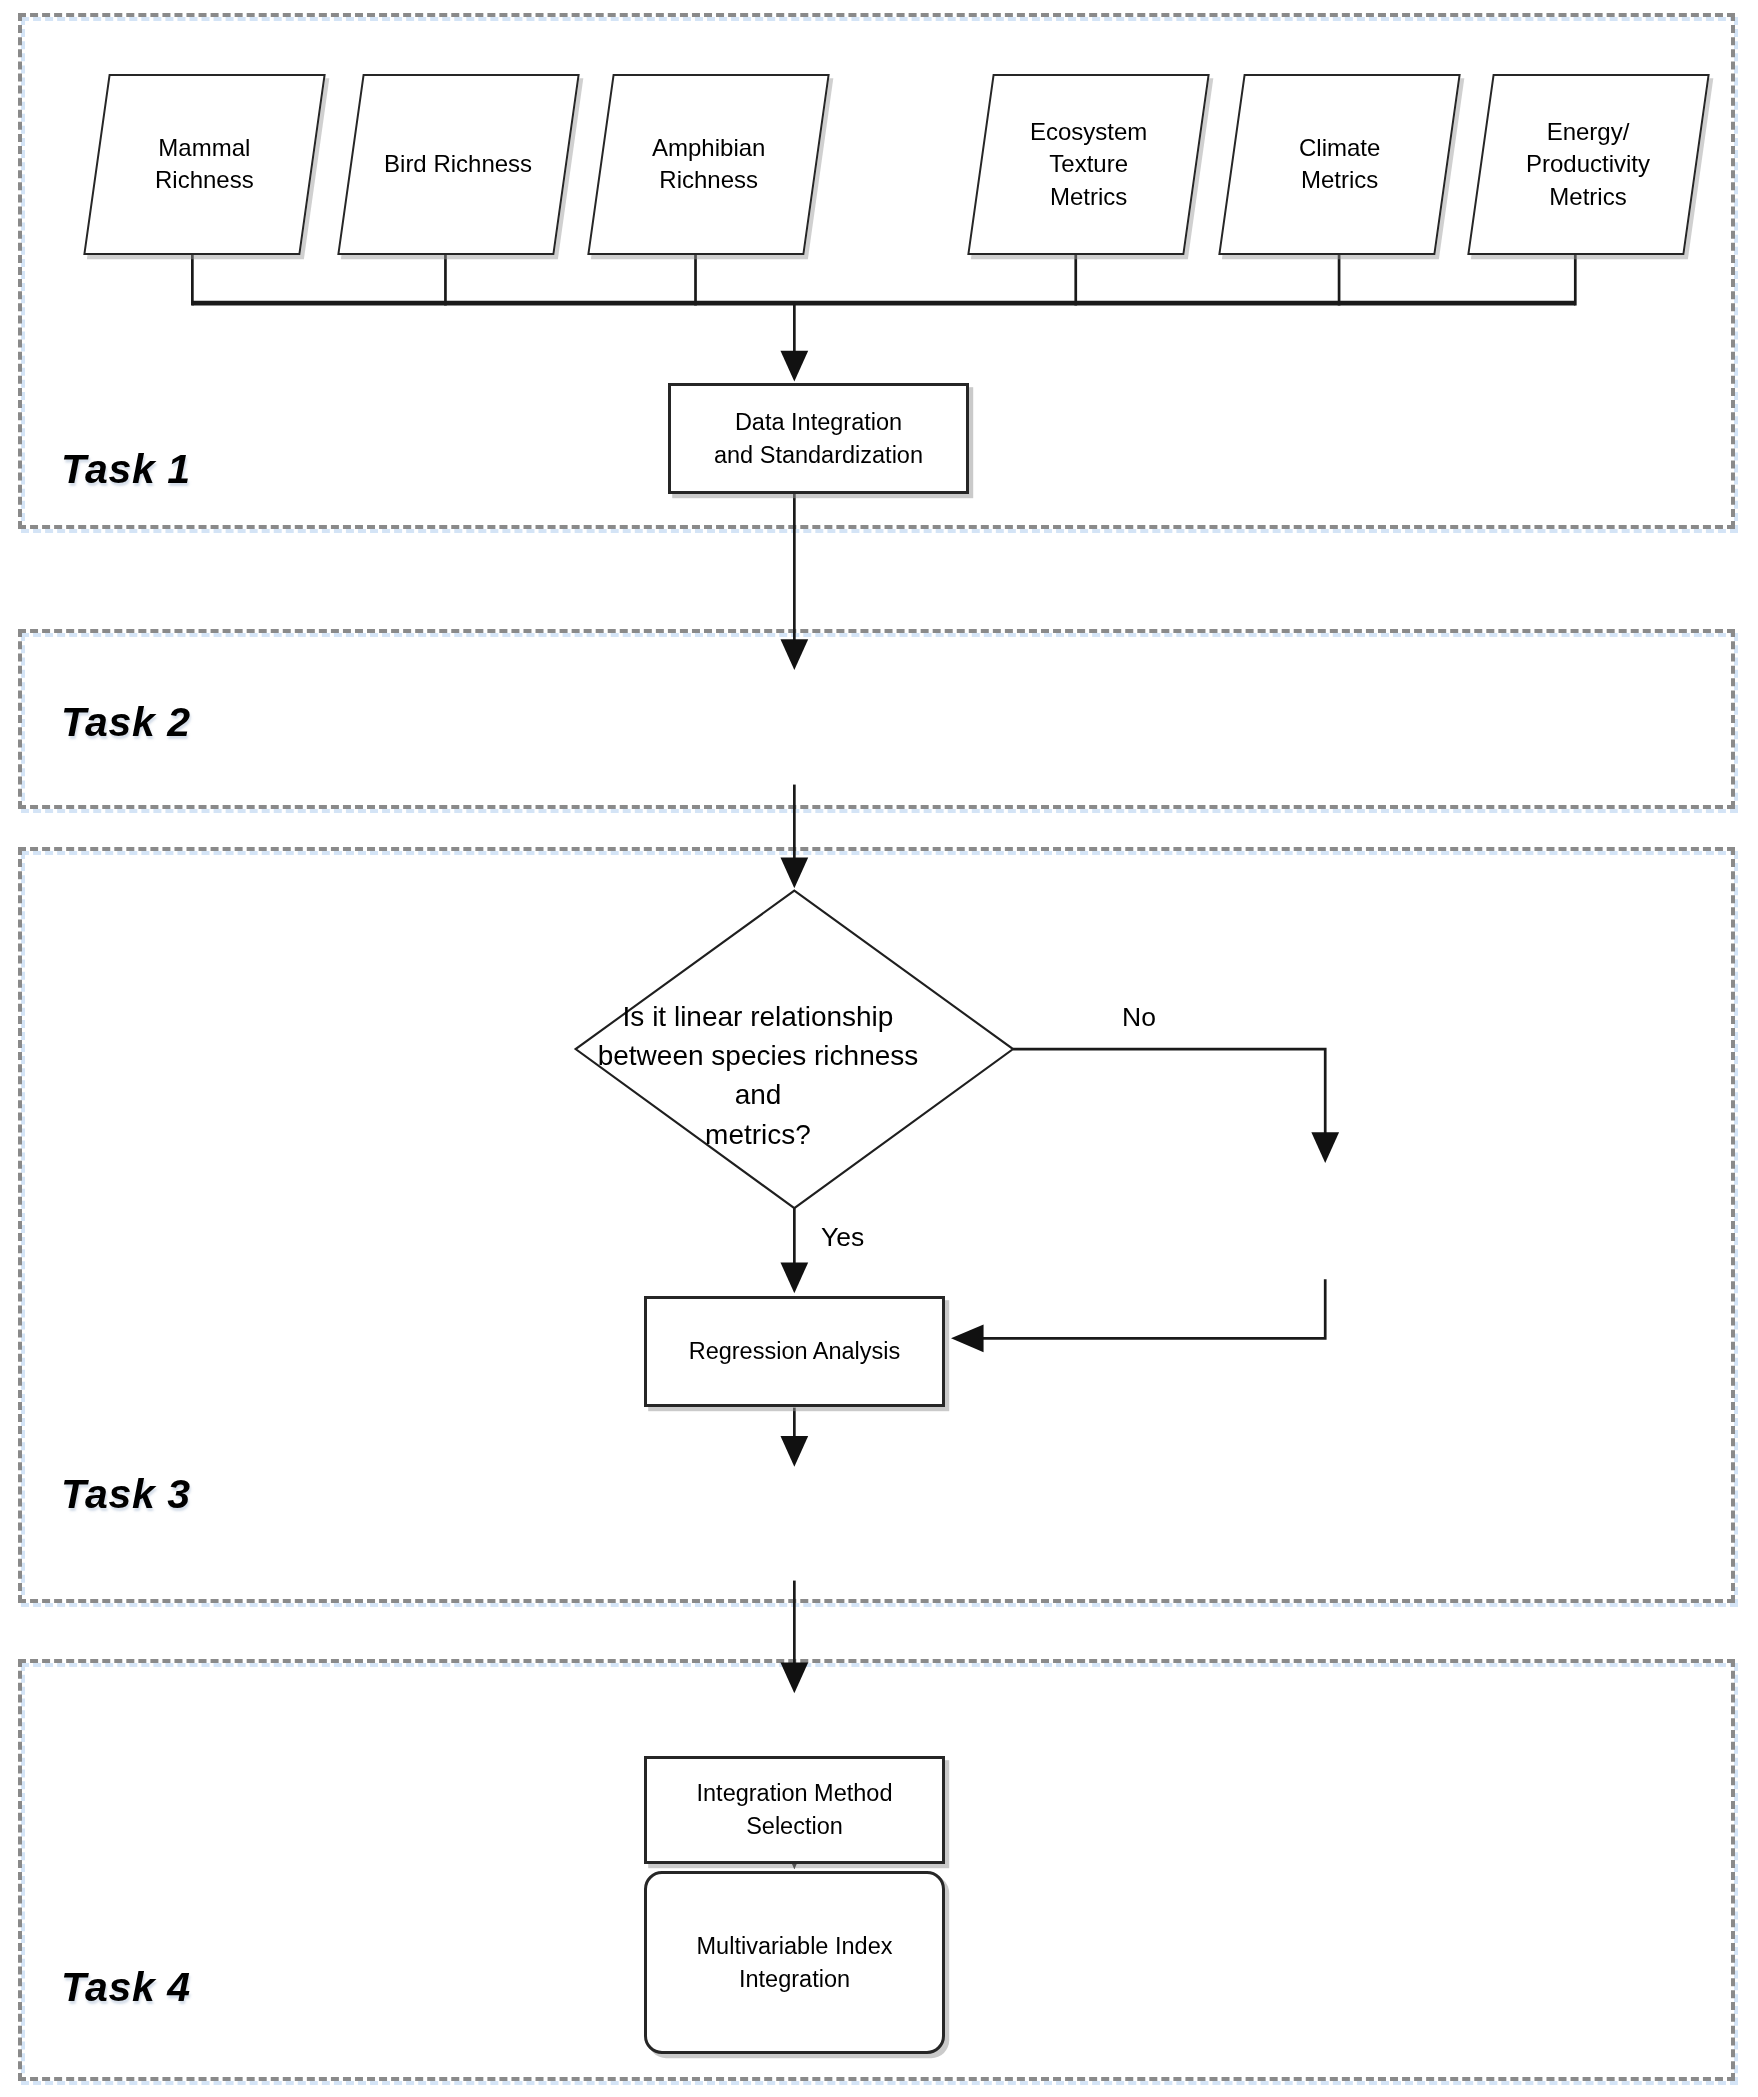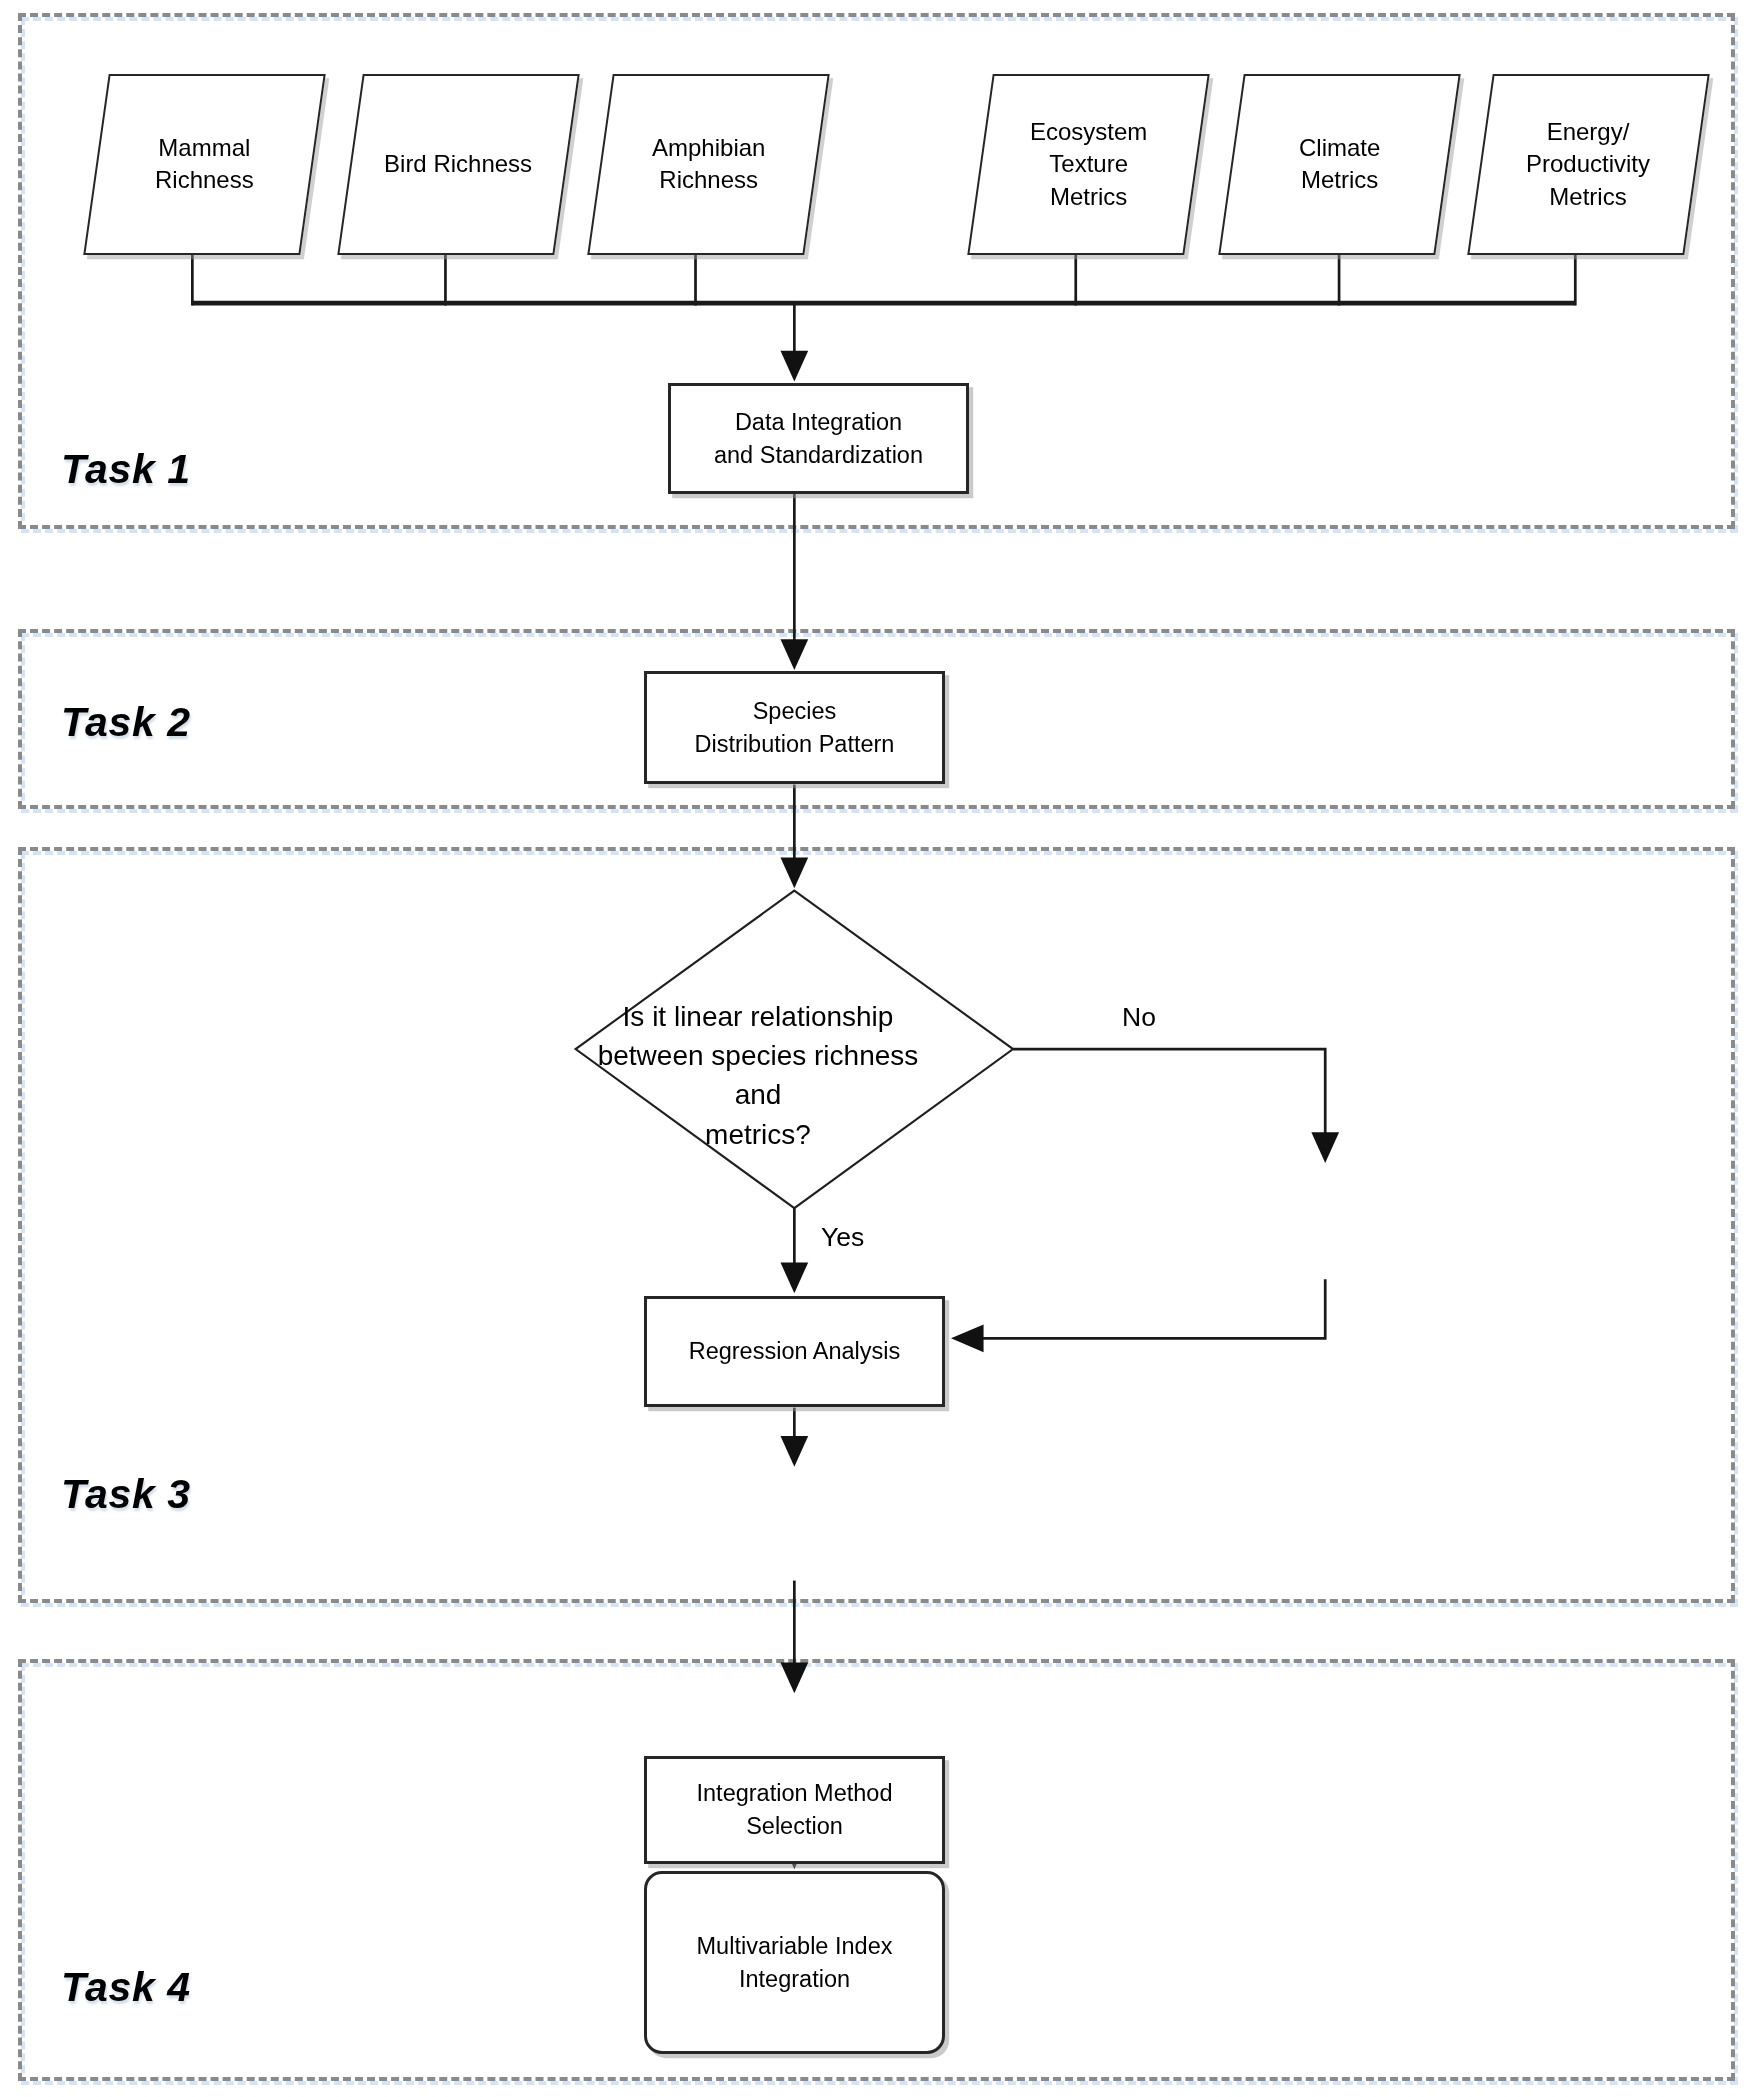--- a/index.html
+++ b/index.html
@@ -194,24 +194,20 @@
   <div class="pgram" style="left:1480px; top:74px;">
     <div class="pgram-text">Energy/
 Productivity
 Metrics</div>
   </div>
 
   <div class="pbox" style="left:644px; top:383px;  width:301px; height:111px;margin-left:24px;">
     <div class="pbox-text">Data Integration
 and Standardization</div>
   </div>
-  <div class="pbox" style="left:644px; top:671px; width:301px; height:113px;">
-    <div class="pbox-text">Species
-Distribution Pattern</div>
-  </div>
   <div class="pbox" style="left:644px; top:1296px; width:301px; height:111px;">
     <div class="pbox-text">Regression Analysis</div>
   </div>
   <div class="pbox" style="left:644px; top:1756px; width:301px; height:108px;">
     <div class="pbox-text">Integration Method
 Selection</div>
   </div>
   <div class="pbox" style="left:644px; top:1871px; width:301px; height:183px;border-radius:18px;">
     <div class="pbox-text">Multivariable Index
 Integration</div>

